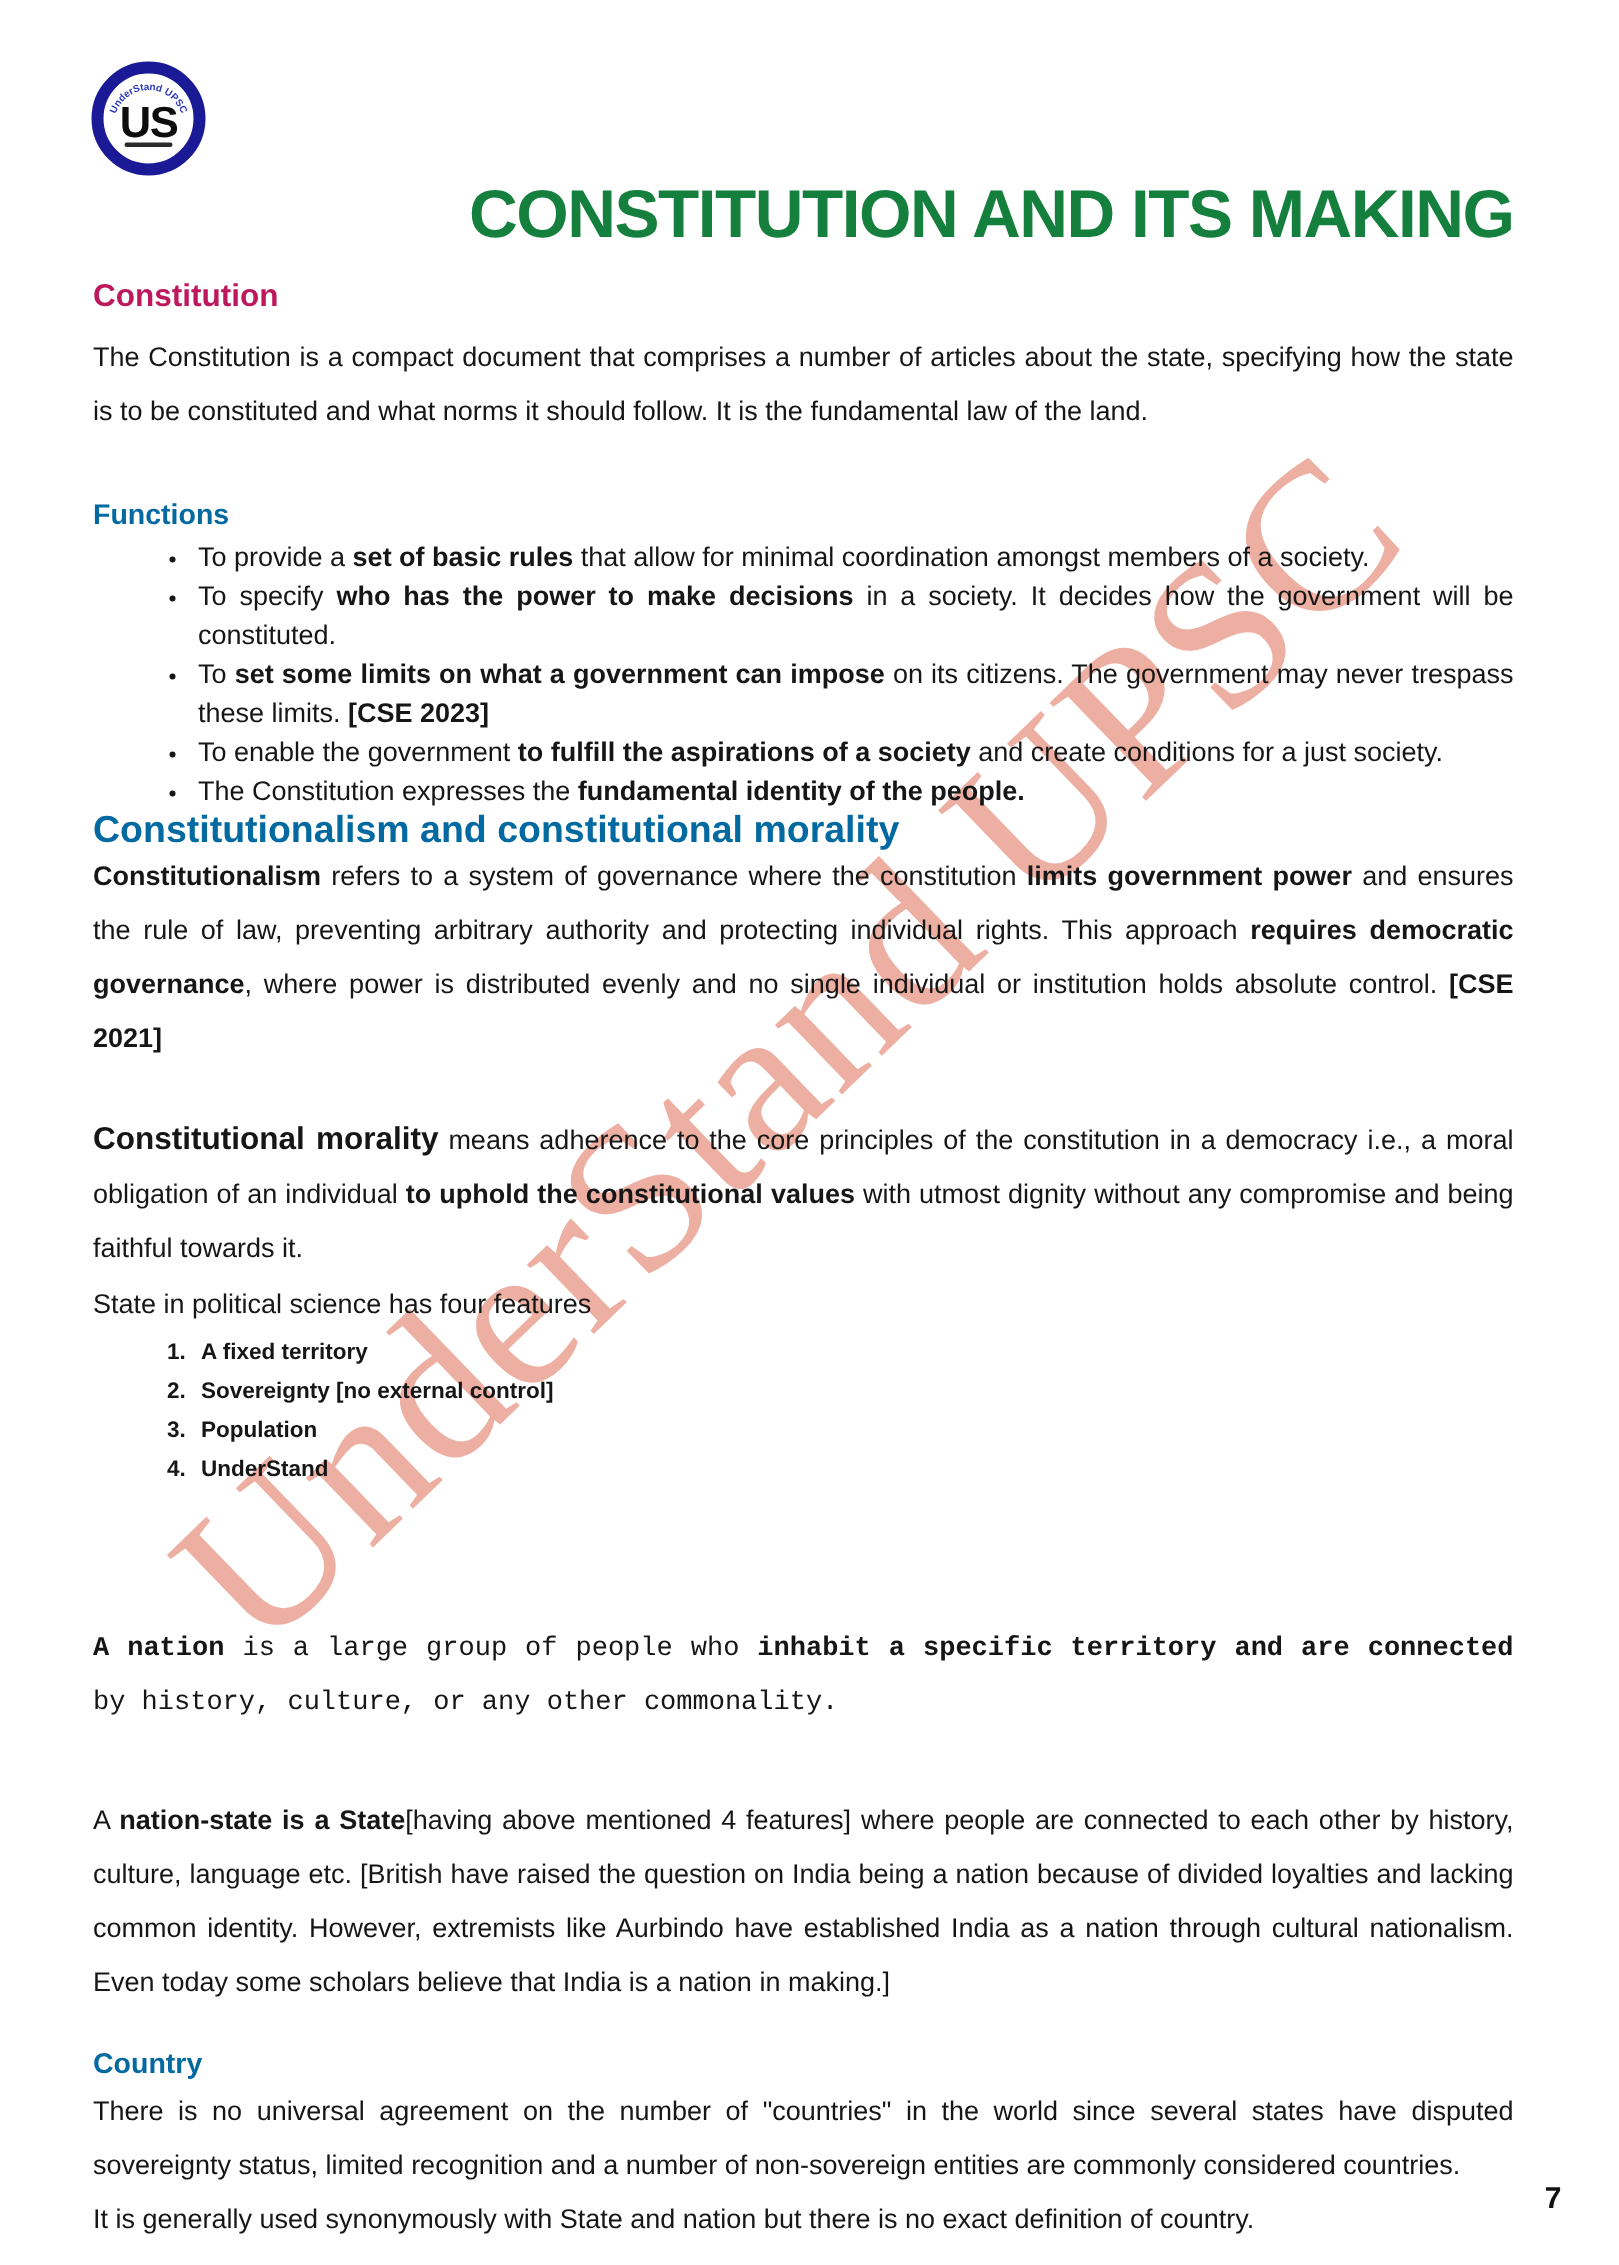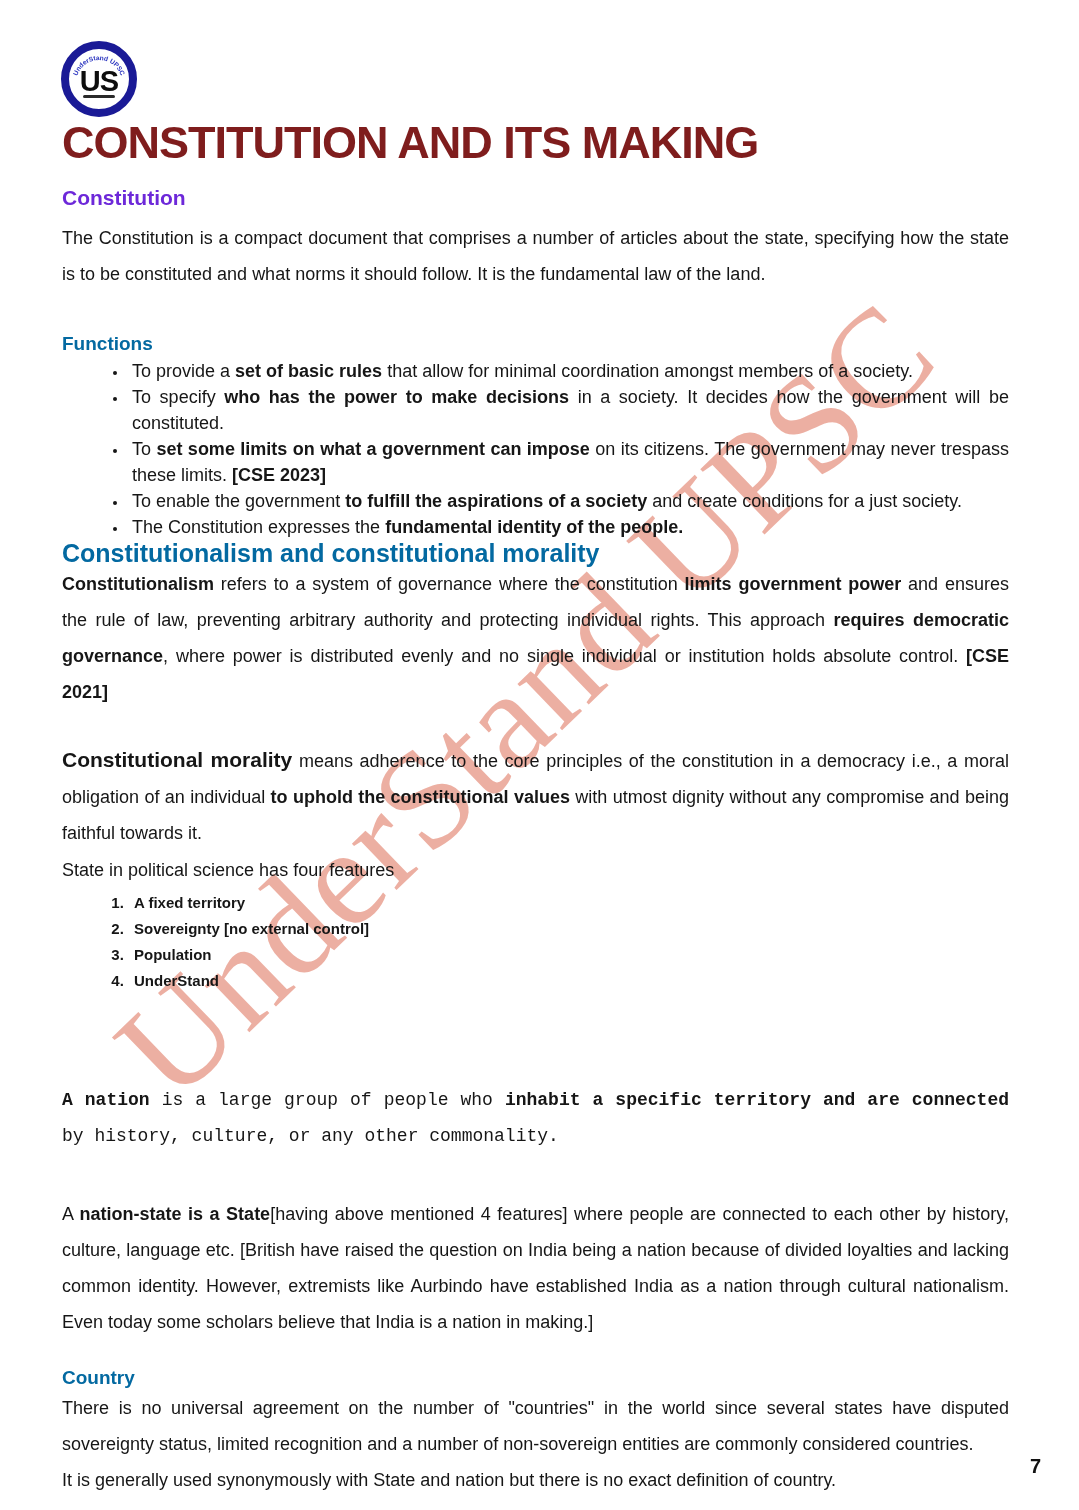--- a/index.html
+++ b/index.html
@@ -39,34 +39,34 @@
   }
 
   .content {
     position: relative;
     z-index: 1;
     padding: 0 70px 0 62px;
   }
 
   .doc-title {
     margin-top: 116px;
-    text-align: left;
+    text-align: right;
     font-size: 45px;
     line-height: 54px;
     font-weight: bold;
     letter-spacing: -1px;
-    color: #7f1d1d;
+    color: #15803d;
   }
 
   .heading { font-weight: bold; color: #0369a1; }
   .paragraph { font-size: 18px; line-height: 36px; text-align: justify; }
   .b { font-weight: bold; }
   .big { font-size: 21px; }
 
-  [data-name="heading-constitution"]      { font-size: 21px; line-height: 26px; margin-top: 15px; color: #6d28d9; }
+  [data-name="heading-constitution"]      { font-size: 21px; line-height: 26px; margin-top: 15px; color: #be185d; }
   [data-name="para-constitution-intro"]   { margin-top: 9px; }
   [data-name="heading-functions"]         { font-size: 19px; line-height: 24px; margin-top: 40px; }
   [data-name="heading-constitutionalism"] { font-size: 25px; line-height: 26px; }
   [data-name="para-constitutional-morality"] { margin-top: 32px; }
   [data-name="heading-state"]             { font-size: 19px; line-height: 24px; margin-top: 34px; }
   [data-name="para-state-intro"]          { margin-top: 1px; }
   [data-name="list-state-features"]       { margin-top: 2px; }
   [data-name="para-nation"]               { margin-top: 88px; font-family: Liberation Mono, monospace; }
   [data-name="para-nation-state"]         { margin-top: 42px; }
   [data-name="heading-country"]           { font-size: 19px; line-height: 24px; margin-top: 26px; }

